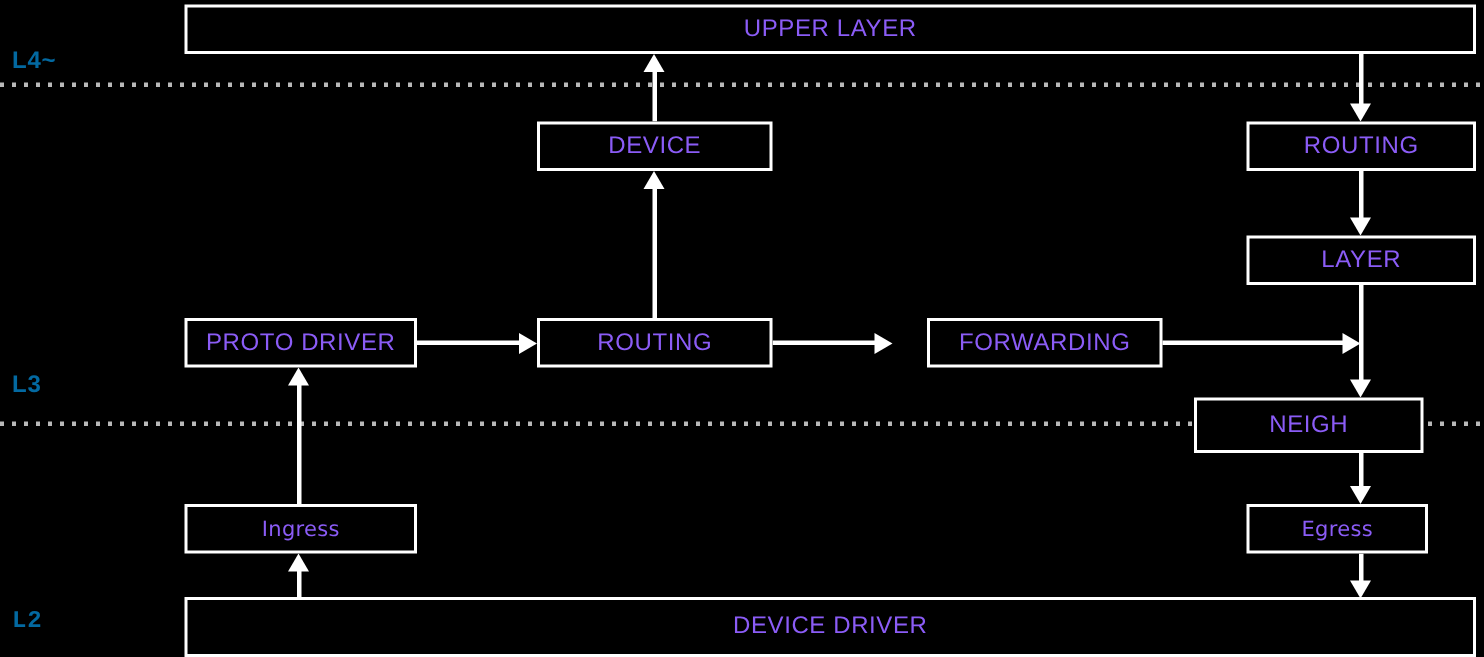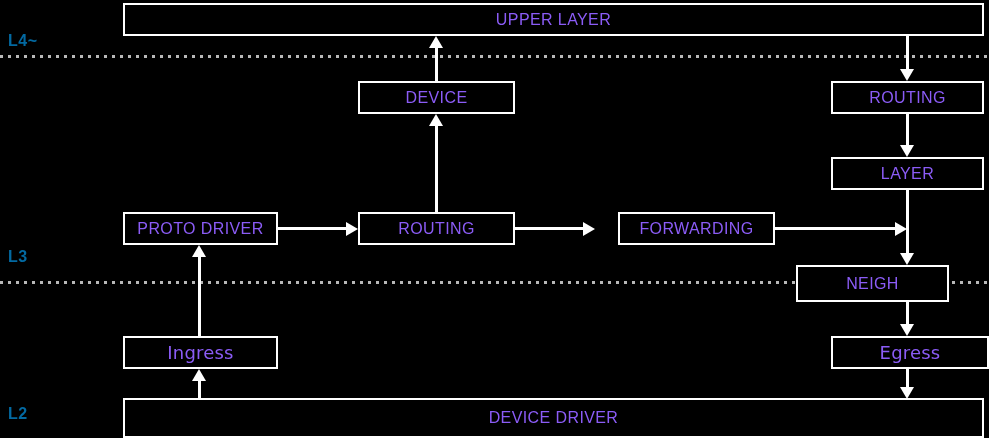--- a/index.html
+++ b/index.html
@@ -53,21 +53,21 @@
     font-size: 16px;
     letter-spacing: 0.4px;
     z-index: 3;
     white-space: nowrap;
   }
   .node.caps {
     font-family: "Liberation Sans", sans-serif;
   }
   .node.mixed {
     font-family: "DejaVu Sans", sans-serif;
-    font-size: 18px;
+    font-size: 14px;
     letter-spacing: 0.2px;
   }
 
   
   .vline {
     position: absolute;
     width: 3px;
     background: #ffffff;
     z-index: 2;
   }
@@ -102,21 +102,21 @@
 </head>
 <body>
 
 <div id="stage">
 
   <div class="divider" style="top:55px;"></div>
   <div class="divider" style="top:281px;"></div>
 
   <div class="layer-label" style="top:32px;">L4~</div>
   <div class="layer-label" style="top:248px;">L3</div>
-  <div class="layer-label" style="top:405px;">L2</div>
+  <div class="layer-label" style="top:405px;font-family:Liberation Mono, monospace;">L2</div>
 
   <div class="vline" style="left:435px; top:46px; height:35px;"></div>
   <div class="arrowhead arrow-up" style="left:429px; top:36px;"></div>
 
   <div class="vline" style="left:435px; top:124px; height:88px;"></div>
   <div class="arrowhead arrow-up" style="left:429px; top:114px;"></div>
 
   <div class="vline" style="left:906px; top:36px; height:34px;"></div>
   <div class="arrowhead arrow-down" style="left:900px; top:69px;"></div>
 
@@ -158,17 +158,17 @@
   <div class="node caps" style="left:123px; top:212px; width:155px; height:33px;">PROTO DRIVER</div>
 
   <div class="node caps" style="left:358px; top:212px; width:157px; height:33px;">ROUTING</div>
 
   <div class="node caps" style="left:618px; top:212px; width:157px; height:33px;">FORWARDING</div>
 
   <div class="node caps" style="left:796px; top:265px; width:153px; height:37px;">NEIGH</div>
 
   <div class="node mixed" style="left:123px; top:336px; width:155px; height:33px;">Ingress</div>
 
-  <div class="node mixed" style="left:831px; top:336px; width:158px; height:33px;">Egress</div>
+  <div class="node mixed" style="left:831px; top:336px; width:121px; height:33px;">Egress</div>
 
   <div class="node caps" style="left:123px; top:398px; width:861px; height:40px;">DEVICE DRIVER</div>
 
 </div>
 
 </body></html>

